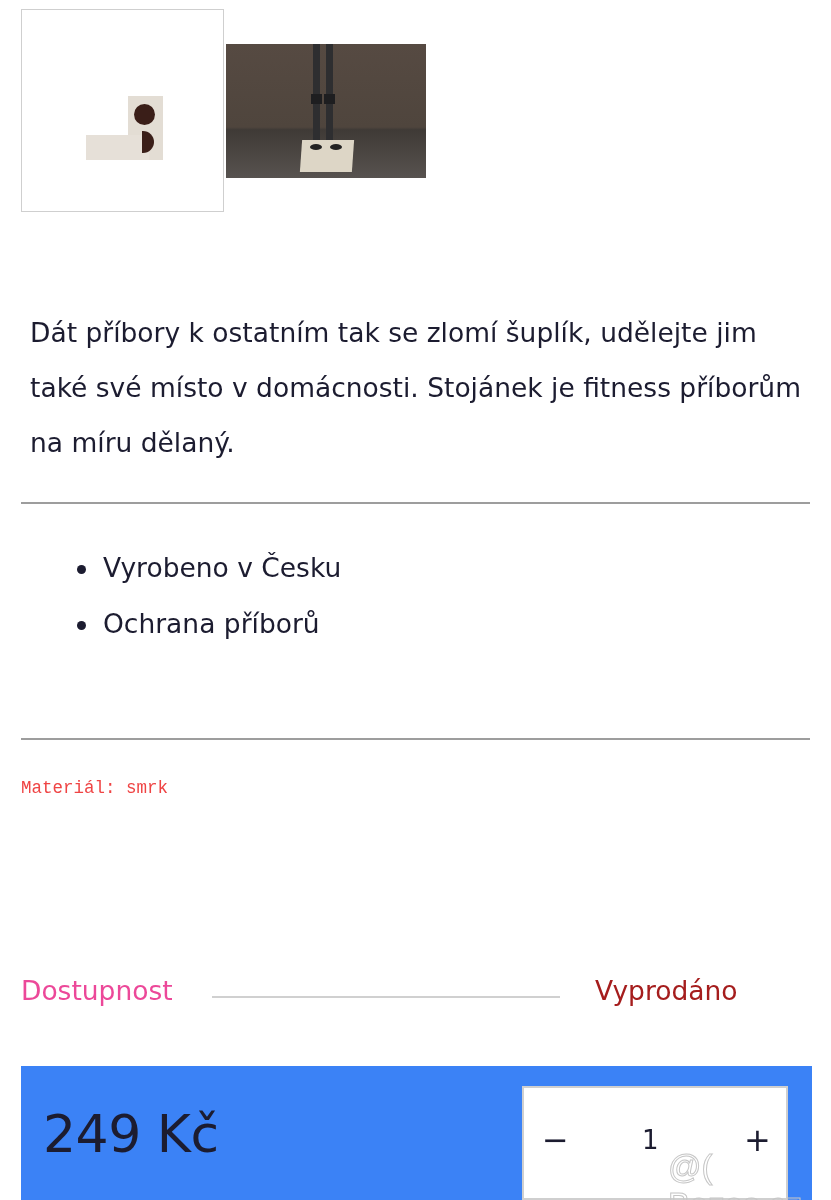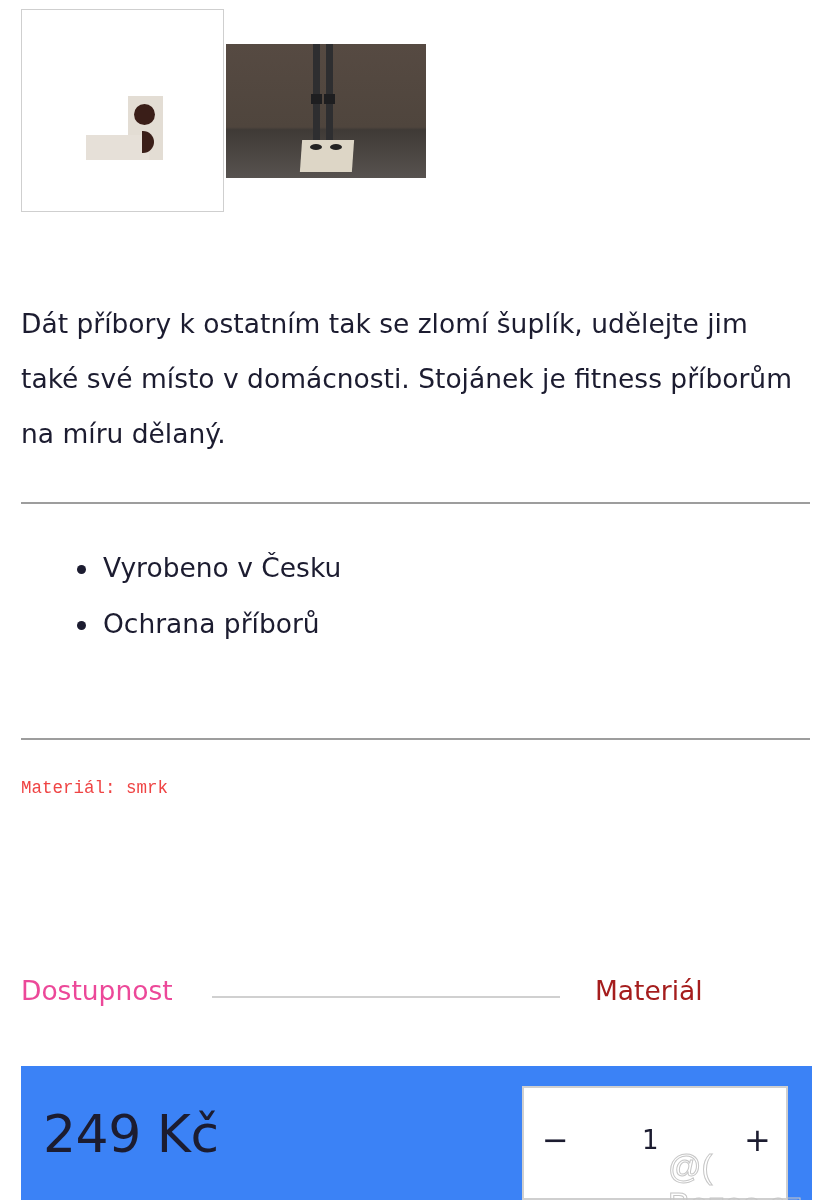--- a/index.html
+++ b/index.html
@@ -29,21 +29,21 @@
   .thumb-second .clip { position: absolute; top: 50px; width: 11px; height: 10px; background: #1e1e20; }
   .thumb-second .clip.c1 { left: 85px; }
   .thumb-second .clip.c2 { left: 98px; }
   .thumb-second .stand { position: absolute; left: 75px; top: 96px; width: 52px; height: 32px; background: #ddd6c6; transform: skewX(-4deg); }
   .thumb-second .stand-hole { position: absolute; top: 100px; width: 12px; height: 6px; border-radius: 50%; background: #222; }
   .thumb-second .stand-hole.h1 { left: 84px; }
   .thumb-second .stand-hole.h2 { left: 104px; }
 
   .description {
     position: absolute; left: 21px; top: 296px; width: 790px;
-    font-size: 26.5px; line-height: 55px; color: #1c1c30; margin: 0;
+    font-size: 26.5px; line-height: 55px; color: #1c1c30; margin: 9px;
   }
   .divider { position: absolute; left: 21px; width: 789px; height: 2px; background: #9d9d9d; }
   .divider.d1 { top: 502px; }
   .divider.d2 { top: 738px; }
 
   .features { position: absolute; left: 21px; top: 540px; margin: 0; padding: 0; list-style: none; }
   .features li { position: relative; padding-left: 82px; font-size: 26.5px; line-height: 56px; height: 56px; color: #1c1c30; }
   .features li .bullet { position: absolute; left: 56px; top: 25px; width: 9px; height: 9px; border-radius: 50%; background: #1c1c30; }
 
   .material { position: absolute; left: 21px; top: 778px; font-size: 17.5px; color: #ef4444; font-family: Liberation Mono, monospace; }
@@ -101,21 +101,21 @@
   <li><span class="bullet"></span><span>Ochrana příborů</span></li>
 </ul>
 
 <div class="divider d2"></div>
 
 <div class="material">Materiál: smrk</div>
 
 <div class="availability">
   <span class="label">Dostupnost</span>
   <span class="line"></span>
-  <span class="status">Materiál</span>
+  <span class="status">Vyprodáno</span>
 </div>
 
 <div class="buybox">
   <div class="price">249 Kč</div>
   <div class="qty">
     <span class="minus">−</span>
     <span class="value">1</span>
     <span class="plus">+</span>
   </div>
 </div>

